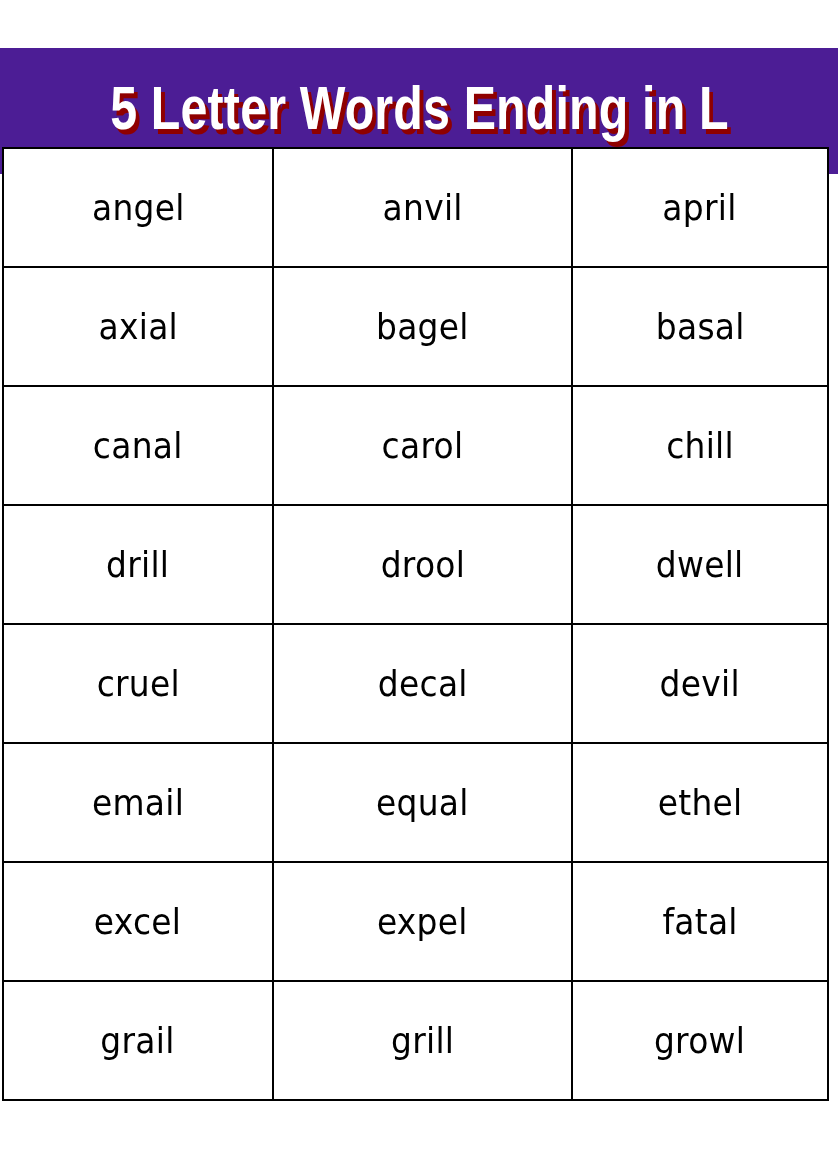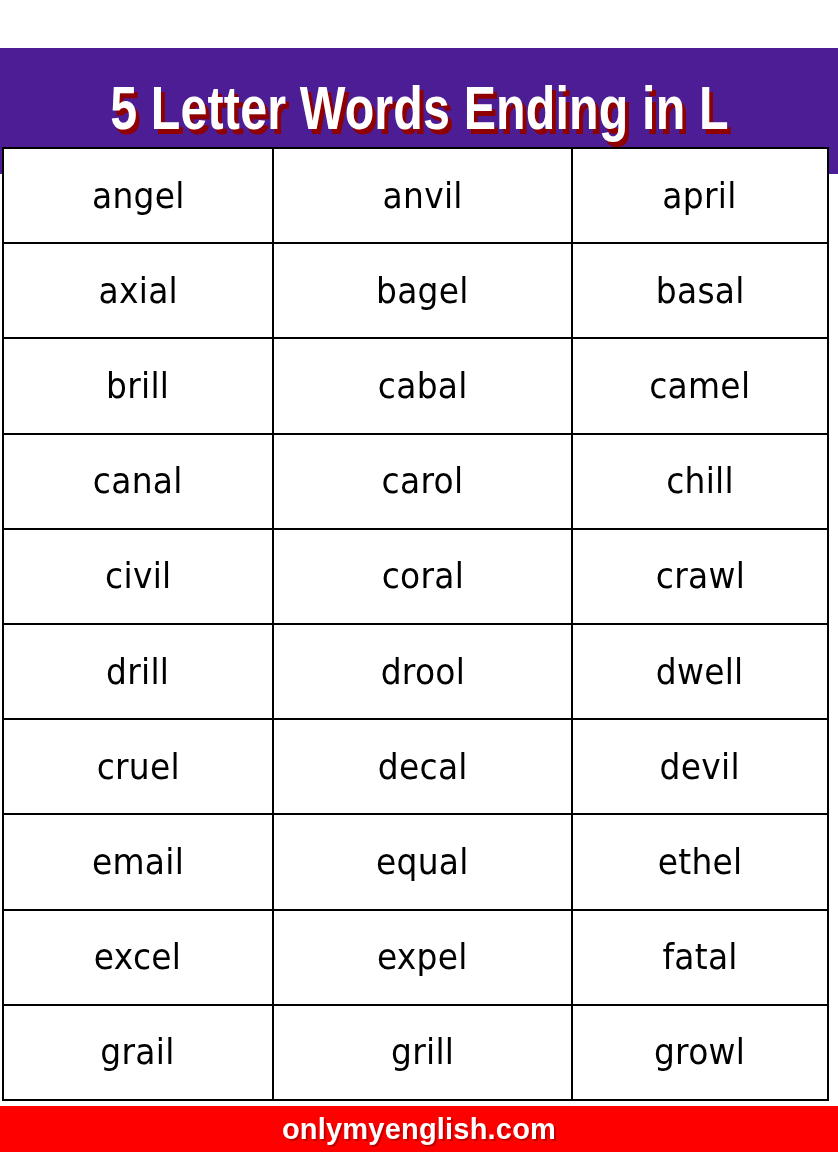--- a/index.html
+++ b/index.html
@@ -137,37 +137,27 @@
         </tr>
 
 
         <tr>
           <td><span class="word">axial</span></td>
           <td><span class="word">bagel</span></td>
           <td><span class="word">basal</span></td>
         </tr>
 
 
-        <tr>
-          <td><span class="word">brill</span></td>
-          <td><span class="word">cabal</span></td>
-          <td><span class="word">camel</span></td>
-        </tr>
 
         <tr>
           <td><span class="word">canal</span></td>
           <td><span class="word">carol</span></td>
           <td><span class="word">chill</span></td>
         </tr>
 
-        <tr>
-          <td><span class="word">civil</span></td>
-          <td><span class="word">coral</span></td>
-          <td><span class="word">crawl</span></td>
-        </tr>
 
         <tr>
           <td><span class="word">drill</span></td>
           <td><span class="word">drool</span></td>
           <td><span class="word">dwell</span></td>
         </tr>
 
         <tr>
           <td><span class="word">cruel</span></td>
           <td><span class="word">decal</span></td>
@@ -191,17 +181,14 @@
         <tr>
           <td><span class="word">grail</span></td>
           <td><span class="word">grill</span></td>
           <td><span class="word">growl</span></td>
         </tr>
 
       </tbody>
     </table>
   </div>
 
-  <div class="footer-band">
-    <div class="footer-text">onlymyenglish.com</div>
-  </div>
 
 </div>
 
 </body></html>

